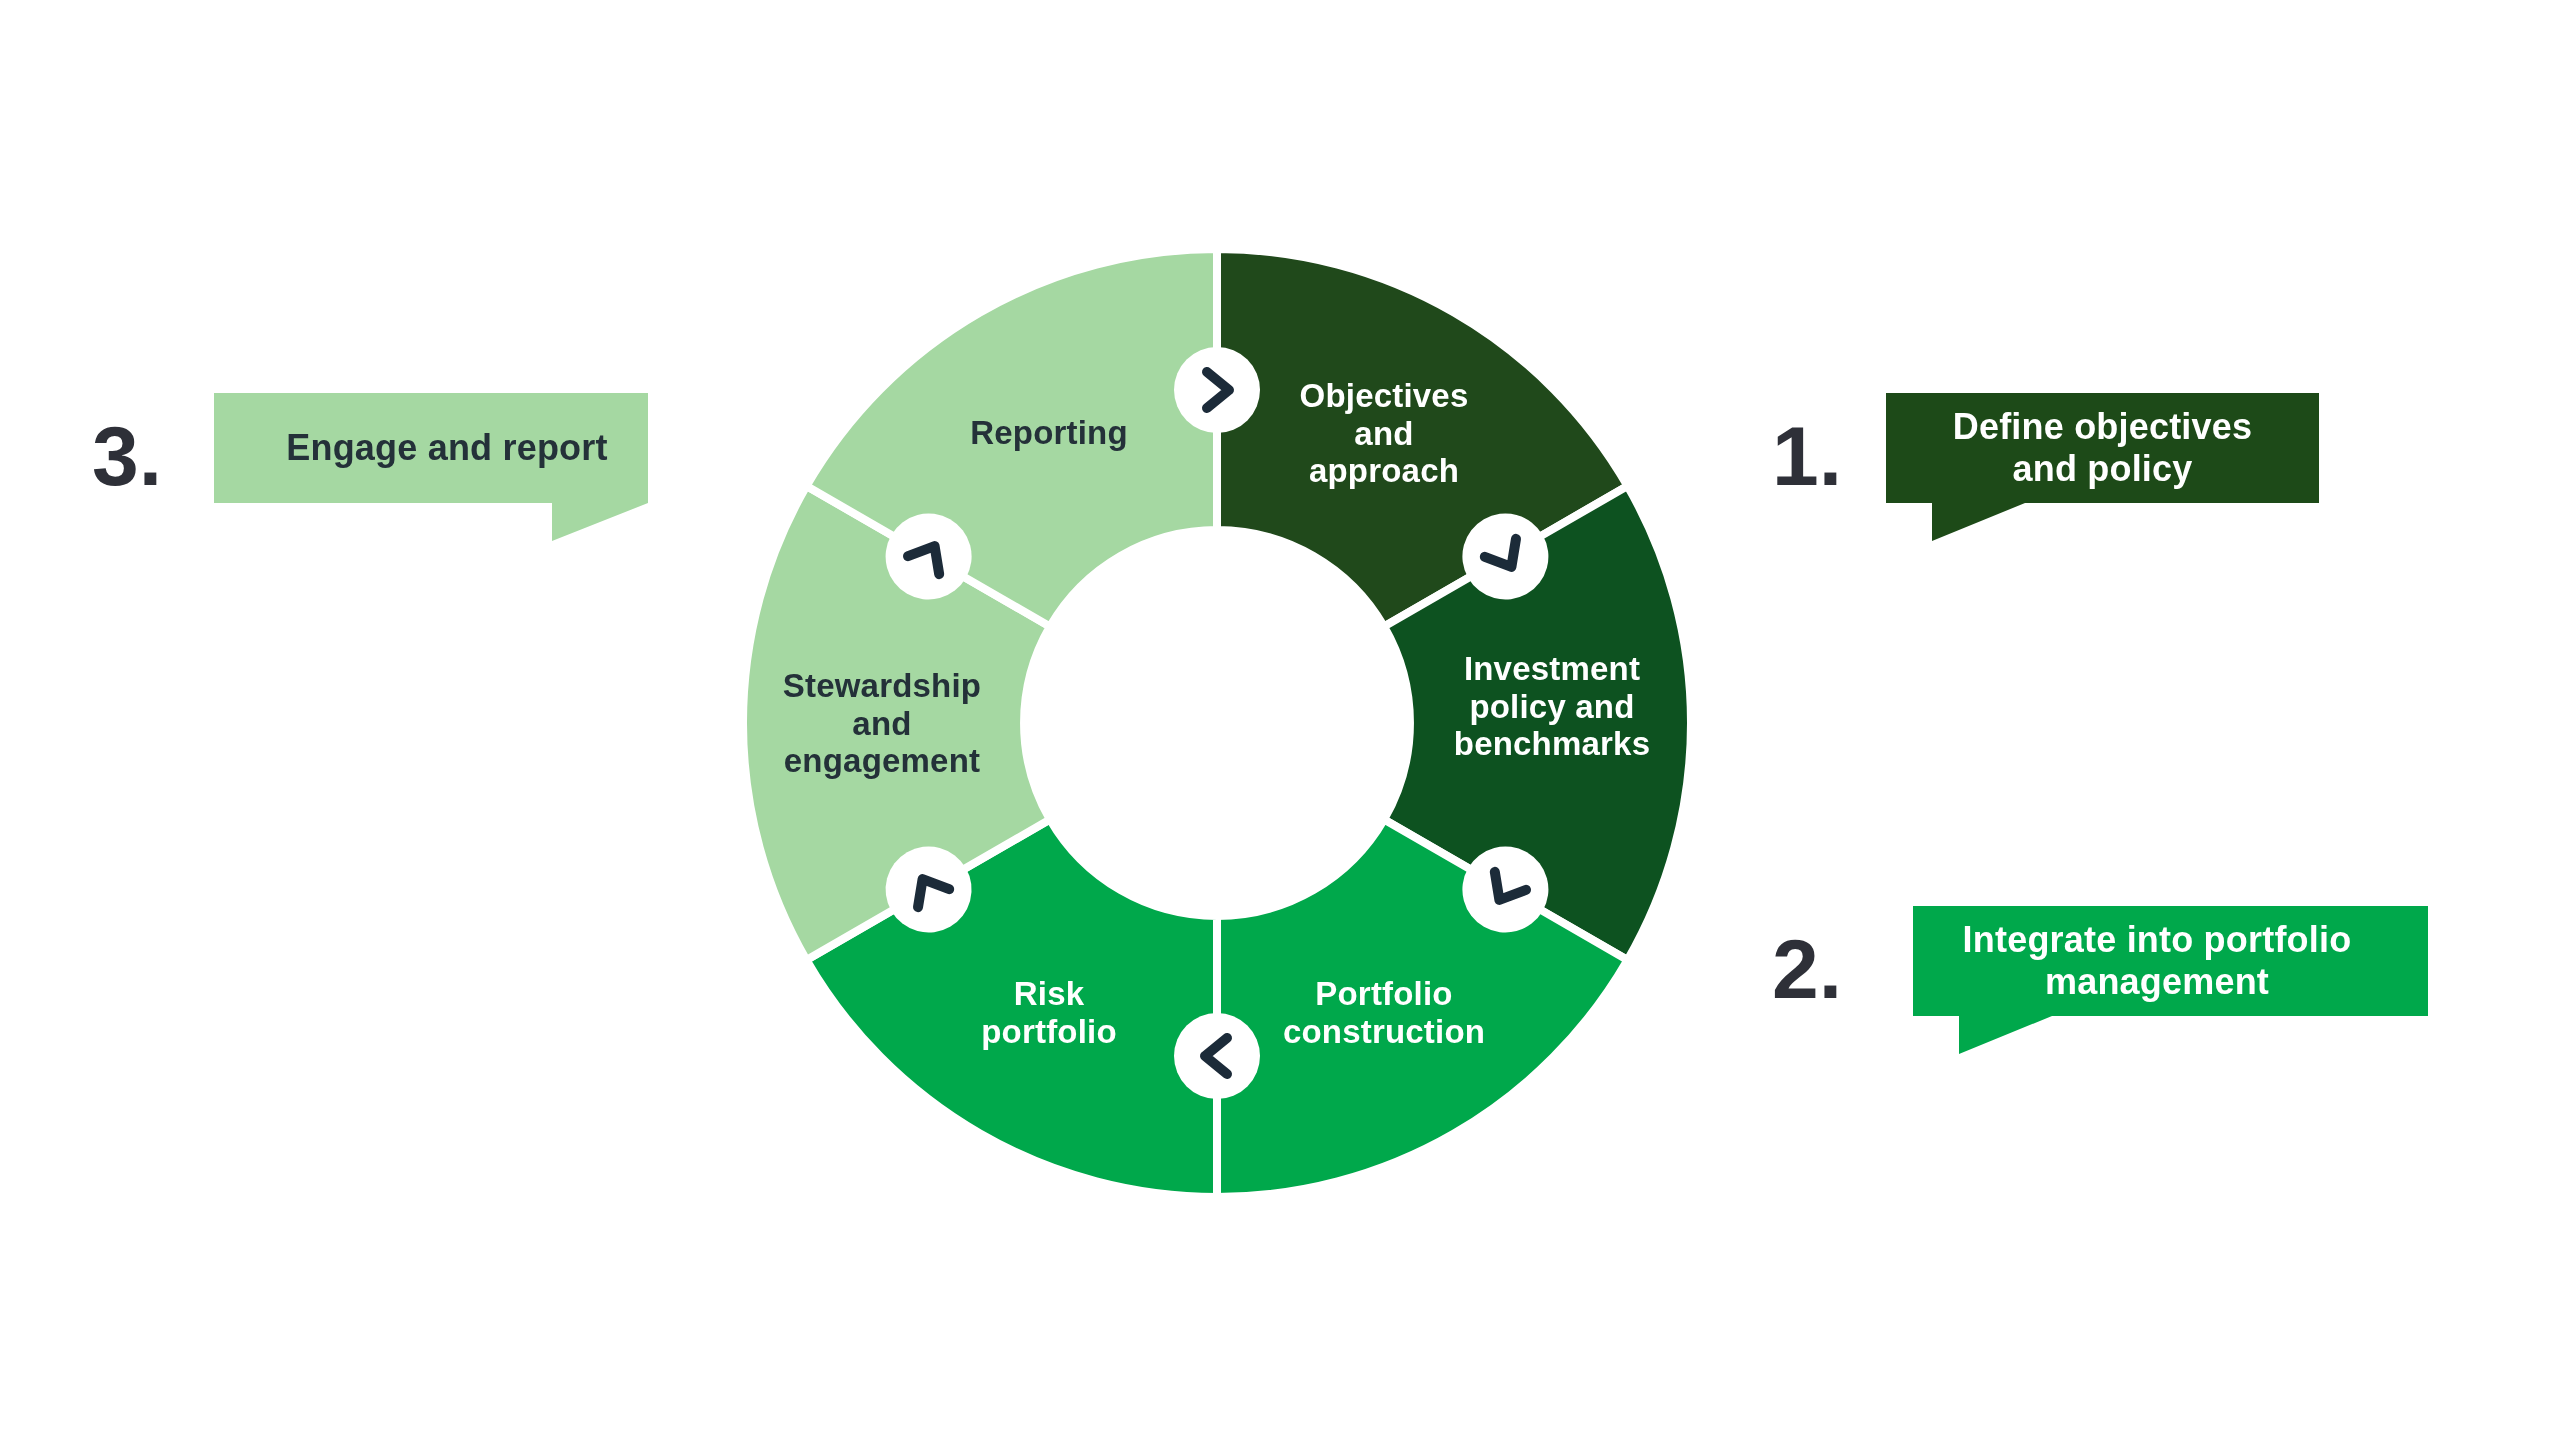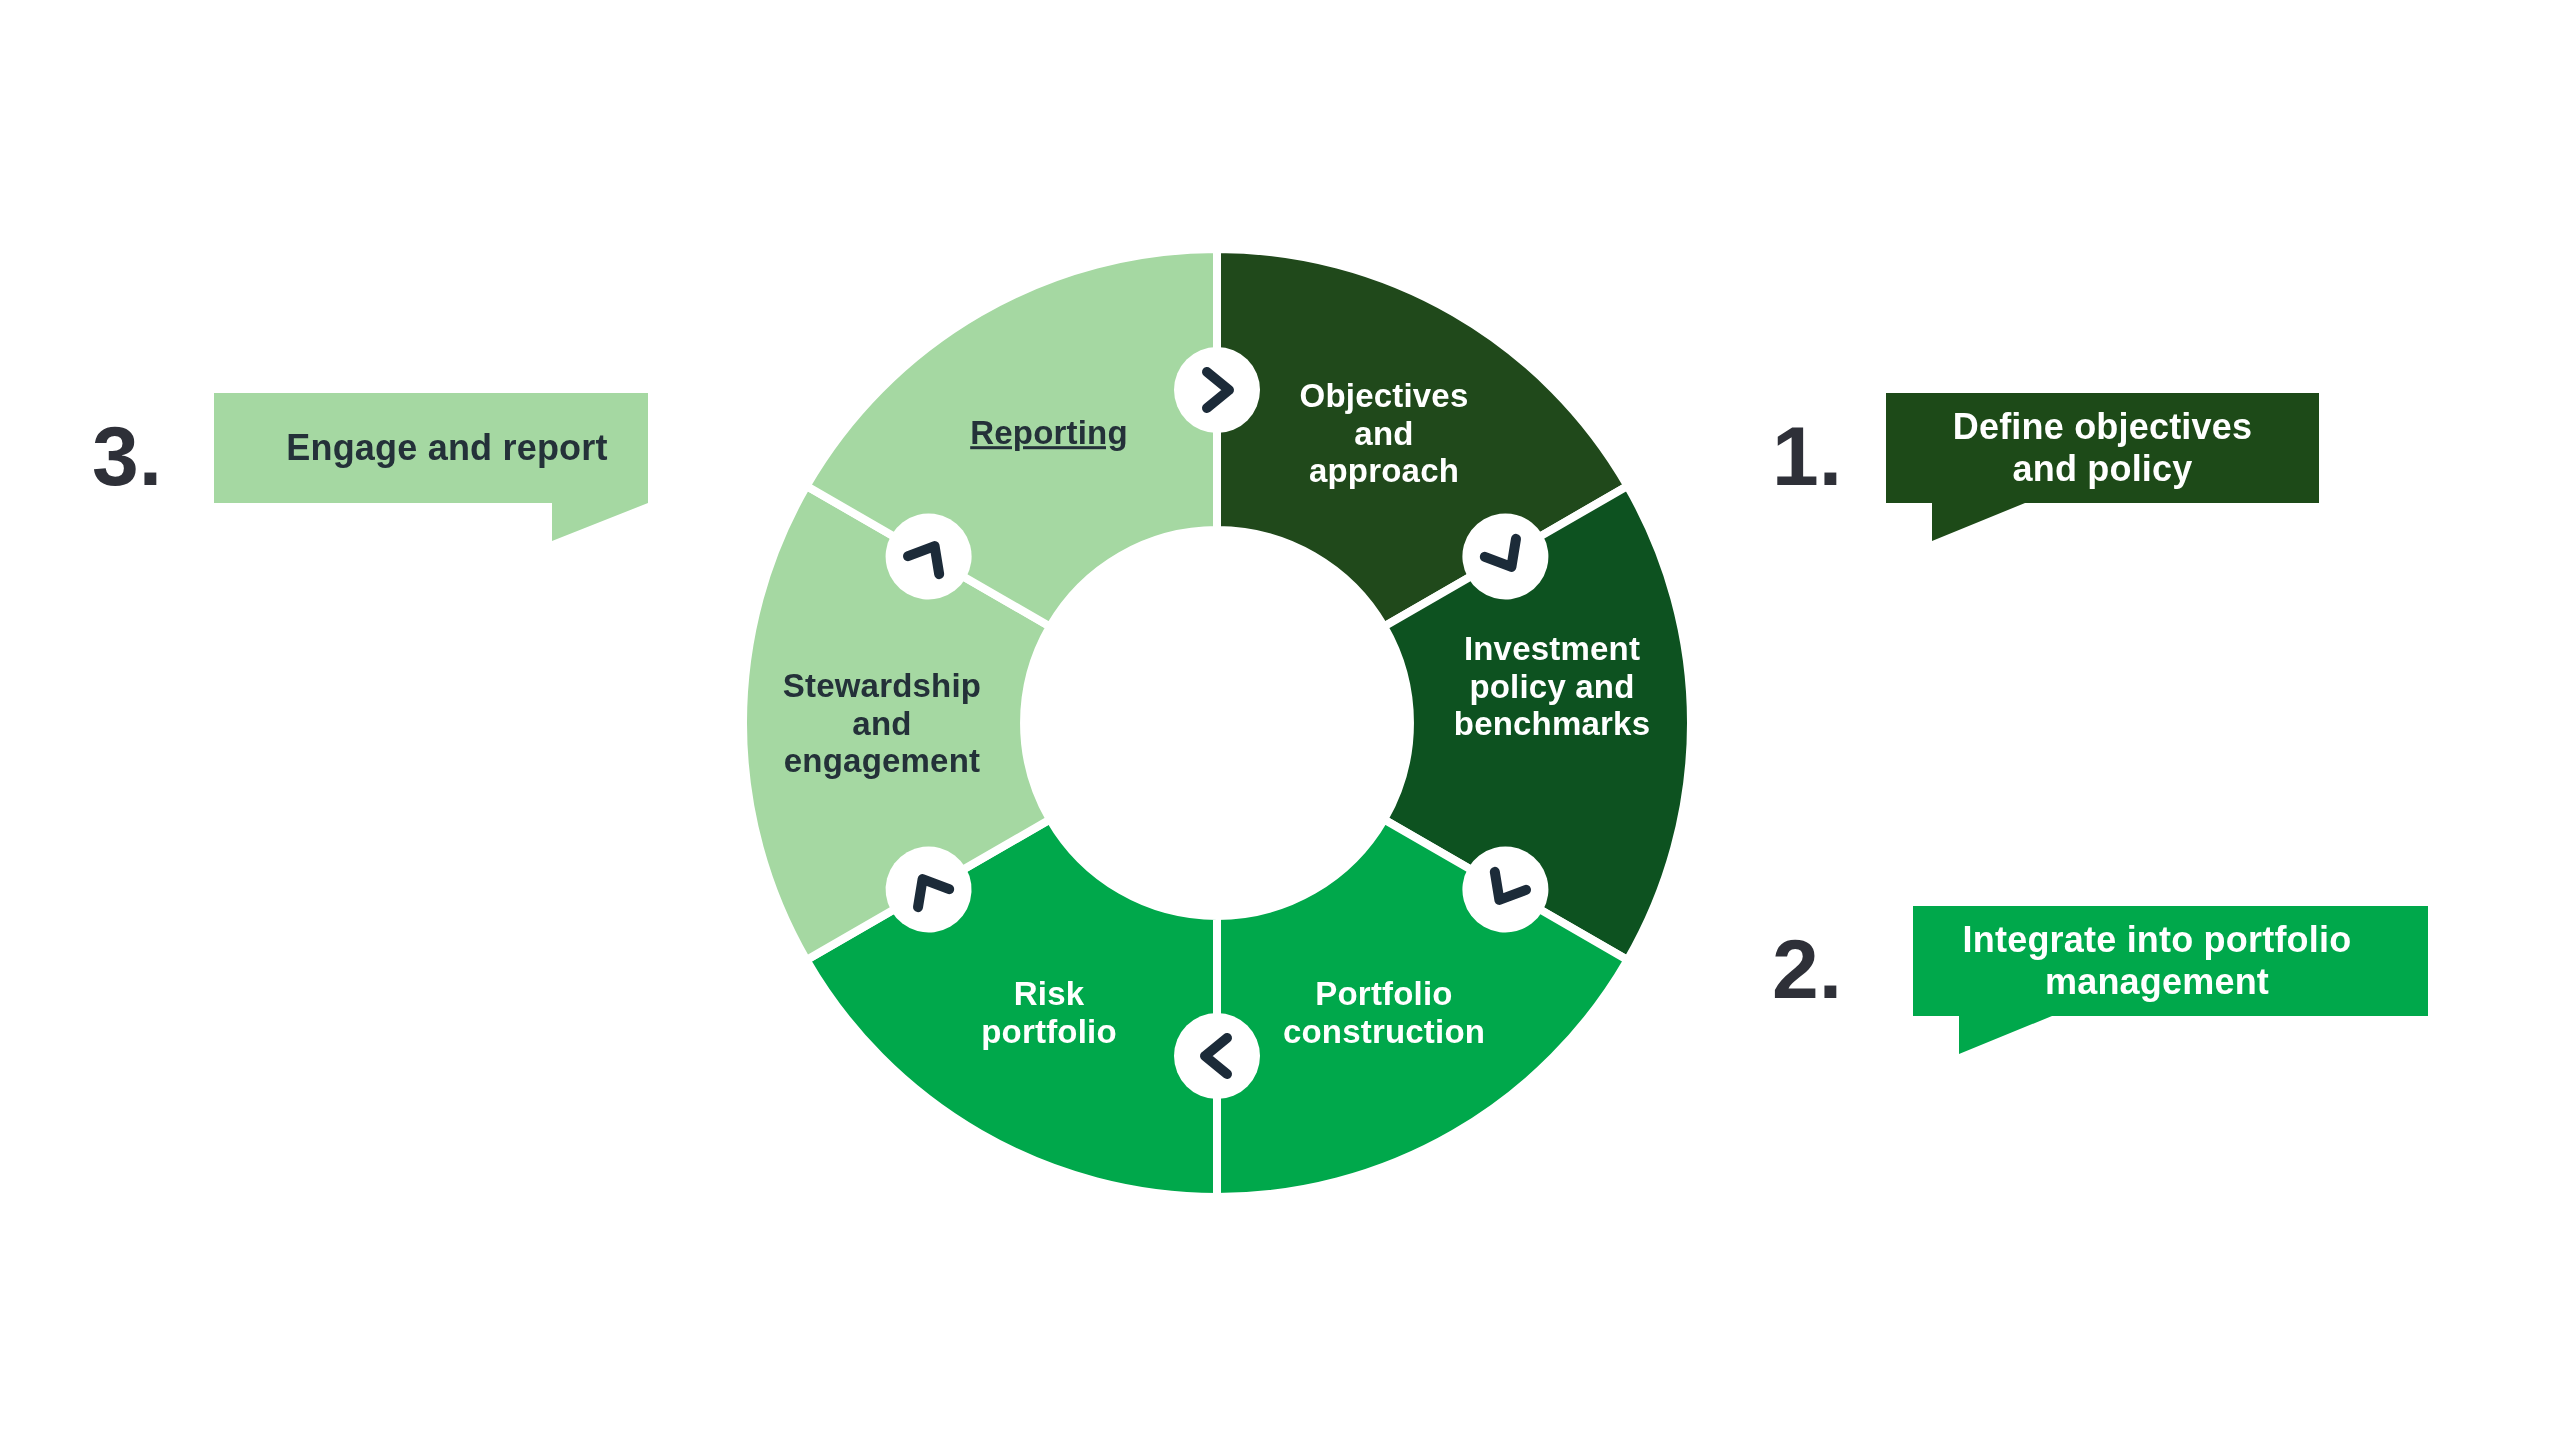--- a/index.html
+++ b/index.html
@@ -30,25 +30,25 @@
   }
   .badge-text.light { color:#ffffff; }
   .badge-text.dark  { color:#243139;margin-left:16px; }
   #badge-1 { left:1886px; top:393px; width:433px; }
   #badge-2 { left:1886px; top:906px; width:515px;padding-left:27px; }
   #badge-3 { left:214px;  top:393px; width:434px; }
   #num-1 { left:1772px; top:393px; width:90px; }
   #num-2 { left:1772px; top:906px; width:90px; }
   #num-3 { left:92px;   top:393px; width:90px; }
   #lbl-objectives  { left:1384px; top:433px;  width:300px; }
-  #lbl-investment  { left:1552px; top:686px;  width:300px;text-align:center; }
+  #lbl-investment  { left:1552px; top:706px;  width:300px;text-align:center; }
   #lbl-portfolio   { left:1384px; top:1013px; width:300px; }
   #lbl-risk        { left:1049px; top:1013px; width:300px; }
   #lbl-stewardship { left:882px;  top:723px;  width:300px; }
-  #lbl-reporting   { left:1049px; top:433px;  width:300px;text-decoration:underline; }
+  #lbl-reporting   { left:1049px; top:433px;  width:300px; }
 </style>
 </head>
 <body>
 
 <div id="canvas">
 
   <svg id="wheel-svg" viewBox="-480 -480 960 960">
     <g stroke="#ffffff" stroke-width="8" stroke-linejoin="round">
       <path d="M 0 -474 A 474 474 0 0 1 410.5 -237 L 167.1 -96.5 A 193 193 0 0 0 0 -193 Z" fill="#20491b"></path>
       <path d="M 410.5 -237 A 474 474 0 0 1 410.5 237 L 167.1 96.5 A 193 193 0 0 0 167.1 -96.5 Z" fill="#0d5220"></path>

